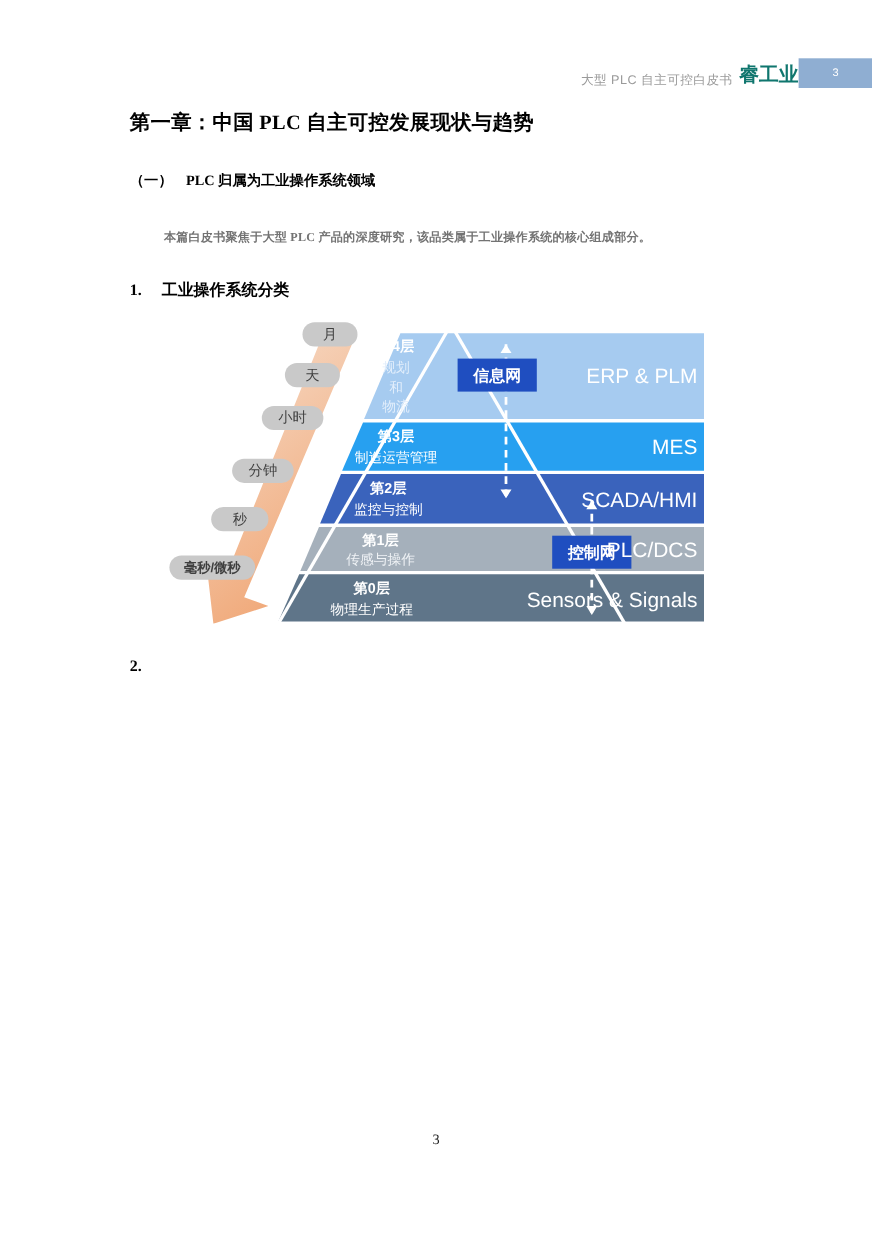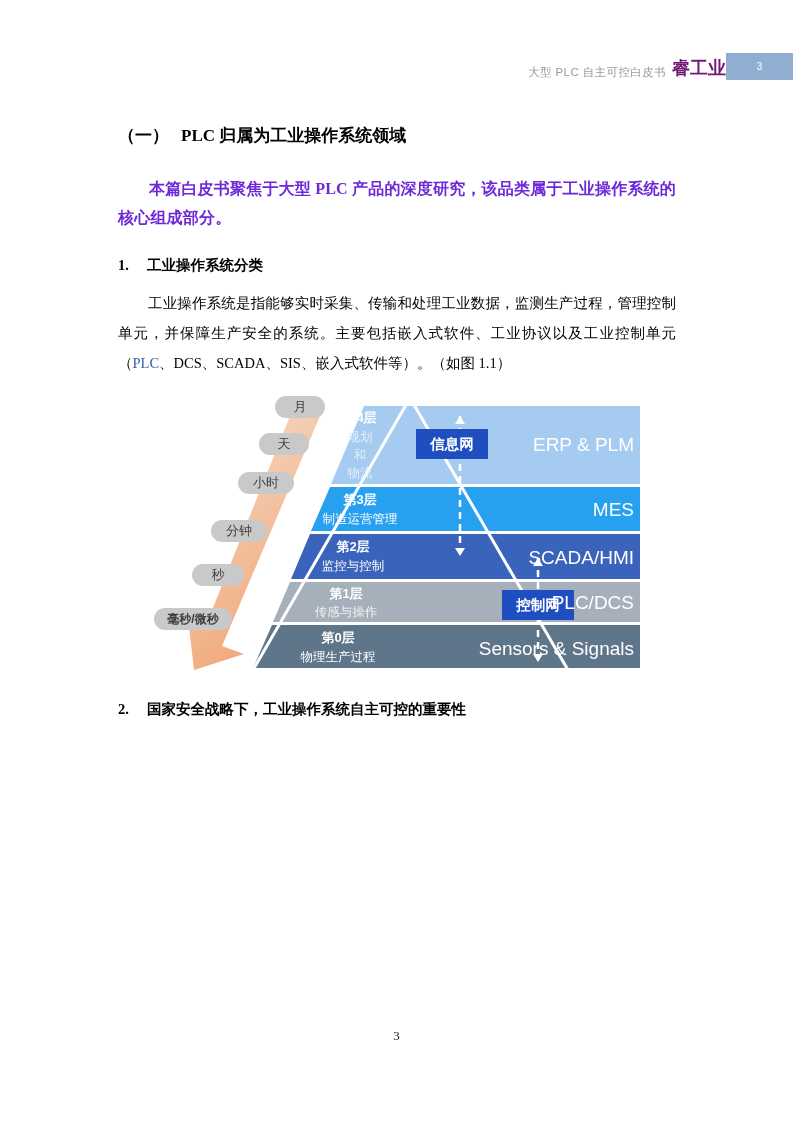--- a/index.html
+++ b/index.html
@@ -35,21 +35,21 @@
     font-size: 11.5px;
     color: #9a9a9a;
     letter-spacing: 0.4px;
     margin-right: 6px;
     white-space: nowrap;
   }
   .header-brand {
     font-family: "Liberation Sans", "DejaVu Sans", sans-serif;
     font-size: 18px;
     font-weight: bold;
-    color: #701a75;
+    color: #0f766e;
     letter-spacing: 0px;
     margin-right: 0px;
     white-space: nowrap;
   }
   .header-pagebadge {
     width: 67px;
     height: 27px;
     background: #8faed2;
     display: flex;
     align-items: center;
@@ -72,33 +72,33 @@
     font-size: 18.5px;
     font-weight: bold;
     margin: 0 0 0 0;
     line-height: 28px;
     letter-spacing: 0.3px;
     color: #000;
   }
 
   h2.section-title {
     font-family: "Liberation Serif", "DejaVu Serif", serif;
-    font-size: 17px;
+    font-size: 13px;
     font-weight: bold;
     margin: 26px 0 0 0;
     line-height: 24px;
     color: #000;
   }
   h2.section-title .sec-num { margin-right: 12px; }
 
   p.lead-blue {
     font-family: "Liberation Serif", "DejaVu Serif", serif;
-    font-size: 16px;
-    font-weight: bold;
-    color: #6d28d9;
+    font-size: 11px;
+    font-weight: bold;
+    color: #737373;
     line-height: 29px;
     margin: 26px 0 0 0;
     text-indent: 31px;
     text-align: justify;
     letter-spacing: 0.2px;
   }
 
   h3.sub-title {
     font-family: "Liberation Serif", "DejaVu Serif", serif;
     font-size: 14.5px;
@@ -168,33 +168,33 @@
 <div class="page">
 
   <div class="page-header">
     <span class="header-doc-title">大型 PLC 自主可控白皮书</span>
     <span class="header-brand">睿工业</span>
     <span class="header-pagebadge">3</span>
   </div>
 
   <div class="content">
 
+    <h1 class="chapter-title">第一章：中国 PLC 自主可控发展现状与趋势</h1>
 
     <h2 class="section-title">
       <span class="sec-num">（一）</span><span>PLC 归属为工业操作系统领域</span>
     </h2>
 
     <p class="lead-blue">本篇白皮书聚焦于大型 PLC 产品的深度研究，该品类属于工业操作系统的核心组成部分。</p>
 
     <h3 class="sub-title">
       <span class="sub-num">1.</span>
         <span>工业操作系统分类</span>
     </h3>
 
-    <p class="body-text"><span>工业操作系统是指能够实时采集、传输和处理工业数据，监测生产过程，管理控制单元，并保障生产安全的系统。主要包括嵌入式软件、工业协议以及工业控制单元（</span><span class="blue-term">PLC</span><span>、DCS、SCADA、SIS、嵌入式软件等）。（如图 1.1）</span></p>
 
     <div class="figure-wrap">
       <div class="pyramid-diagram">
         <svg width="525" height="276" viewBox="0 0 525 276" xmlns="http://www.w3.org/2000/svg">
           <defs>
             <linearGradient id="arrowGrad" x1="0" y1="0" x2="0.4" y2="1">
               <stop offset="0%" stop-color="#f7e0cf"></stop>
               <stop offset="100%" stop-color="#f0a878"></stop>
             </linearGradient>
             <clipPath id="pyrClip">
@@ -311,21 +311,20 @@
               <text x="45" y="229" fill="#3f3f3f" font-size="12" font-weight="bold">毫秒/微秒</text>
             </g>
           </g>
         </svg>
       </div>
     </div>
 
 
     <h3 class="sub-title">
       <span class="sub-num">2.</span>
-        <span>国家安全战略下，工业操作系统自主可控的重要性</span>
     </h3>
 
 
   </div>
 
   <div class="page-footer">
     <span>3</span>
   </div>
 
 </div>

